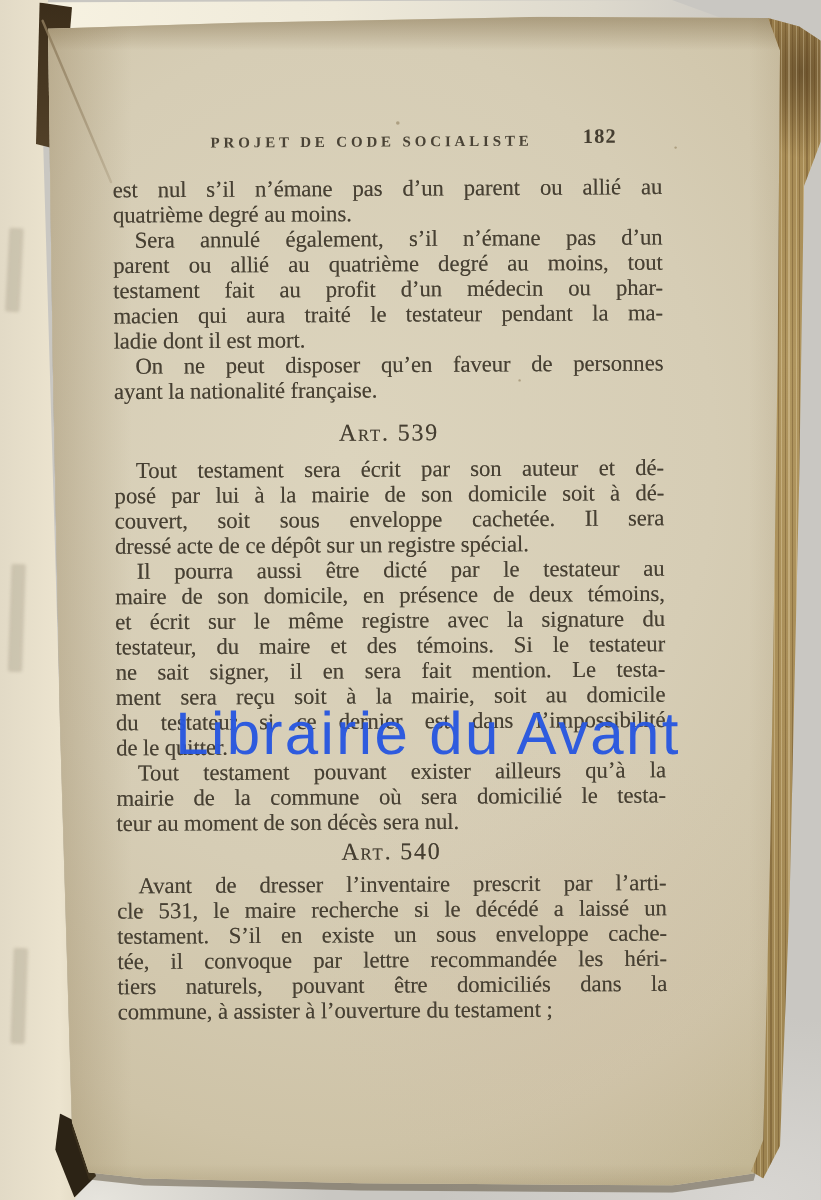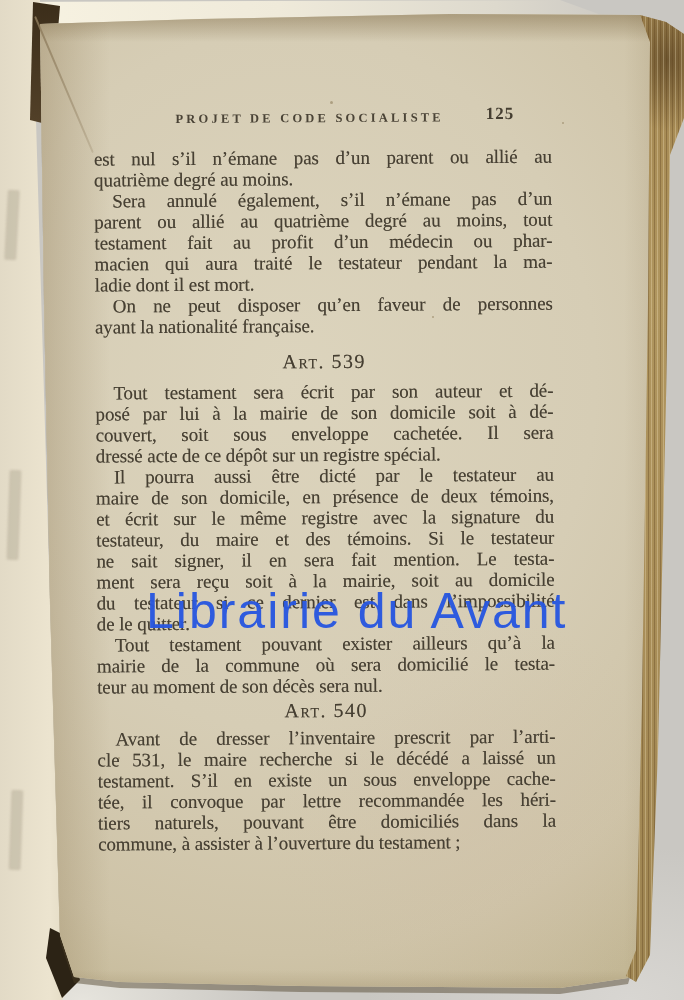--- a/index.html
+++ b/index.html
@@ -133,21 +133,21 @@
 <div class="abs" id="page-inner-shade"></div>
 <div class="abs" id="fore-edge"></div>
 <div class="abs" id="crease-tl"></div>
 <div class="abs speck" style="left:330px;top:101px;"></div>
 <div class="abs speck" style="left:562px;top:122px;width:2px;height:2px;"></div>
 <div class="abs speck" style="left:432px;top:316px;width:2px;height:2px;"></div>
 <div class="abs speck" style="left:118px;top:757px;width:2px;height:2px;"></div>
 
 <div class="abs" id="content">
   <div class="abs" id="page-header-title">PROJET DE CODE SOCIALISTE</div>
-  <div class="abs" id="page-number">125</div>
+  <div class="abs" id="page-number">182</div>
   <div class="abs" id="text-flow">
       <div class="section sec-0">
         <div class="tline">est nul s’il n’émane pas d’un parent ou allié au</div>
         <div class="tline parend">quatrième degré au moins.</div>
         <div class="tline indent">Sera annulé également, s’il n’émane pas d’un</div>
         <div class="tline">parent ou allié au quatrième degré au moins, tout</div>
         <div class="tline">testament fait au profit d’un médecin ou phar-</div>
         <div class="tline">macien qui aura traité le testateur pendant la ma-</div>
         <div class="tline parend">ladie dont il est mort.</div>
         <div class="tline indent">On ne peut disposer qu’en faveur de personnes</div>

